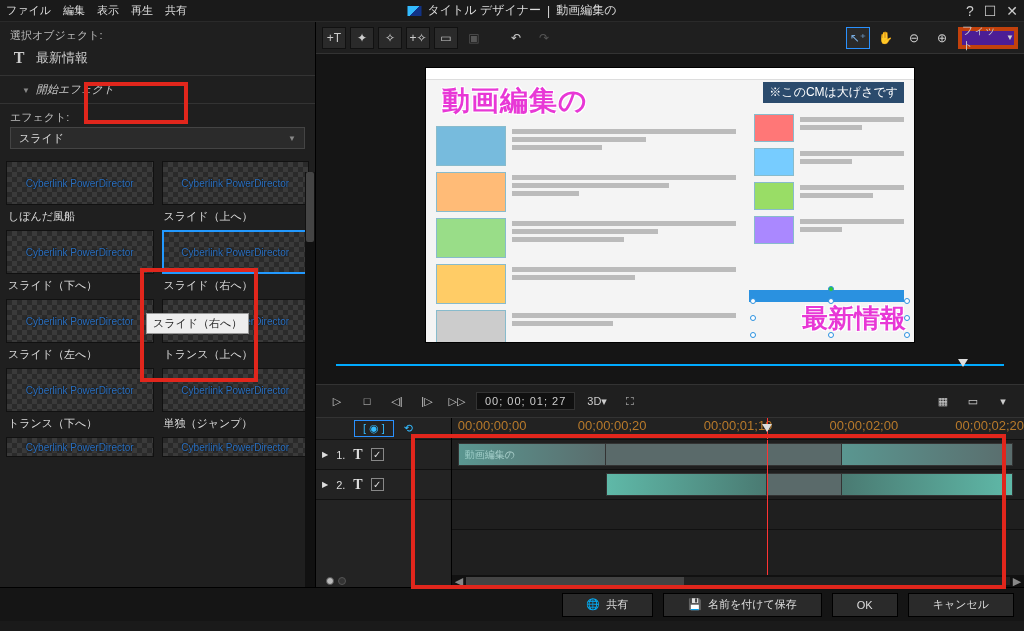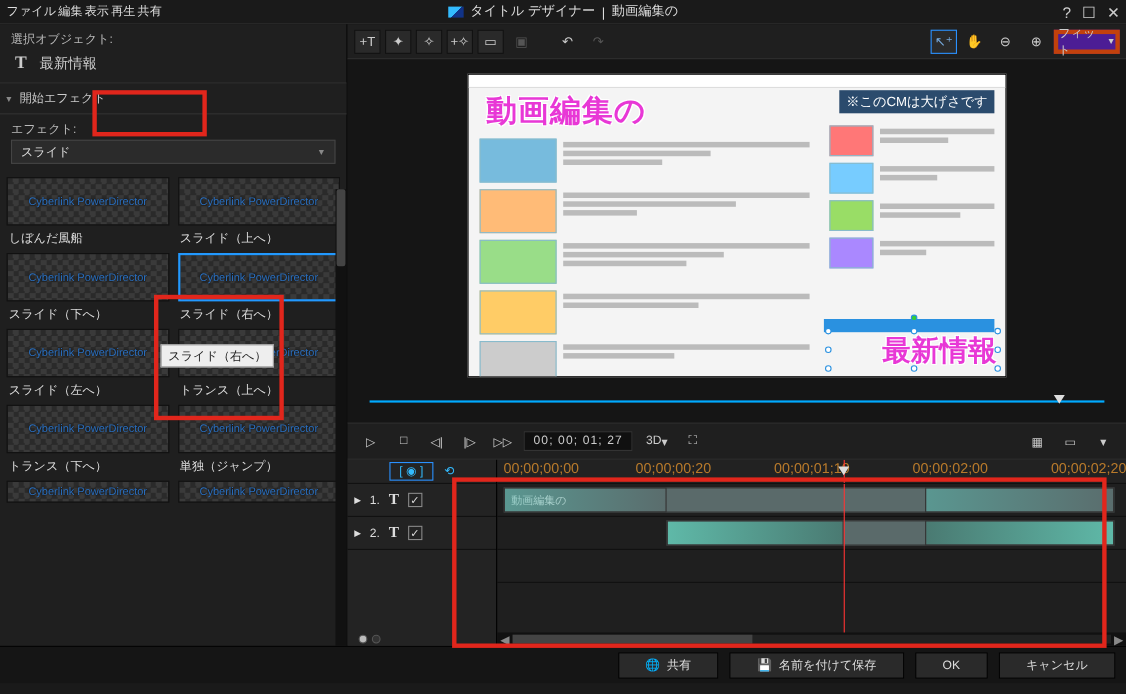--- a/index.html
+++ b/index.html
@@ -1,38 +1,38 @@
 <!DOCTYPE html>
 <html><head>
 <meta charset="utf-8">
 <style>
 * { margin: 0; padding: 0; box-sizing: border-box; font-family: "Segoe UI", Meiryo, sans-serif; }
 body { background: #1a1a1a; color: #ccc; font-size: 11px; width: 1024px; height: 631px; overflow: hidden; position: relative; }
 
 
 .titlebar { height: 22px; background: #1a1a1a; display: flex; align-items: center; padding: 0 6px; border-bottom: 1px solid #2a2a2a; }
-.menu { display: flex; gap: 2px; color: #ddd; }
+.menu { display: flex; gap: 12px; color: #ddd; }
 .menu span { cursor: pointer; }
 .title-center { position: absolute; left: 50%; transform: translateX(-50%); display: flex; align-items: center; gap: 6px; color: #ddd; font-size: 12px; }
 .logo { width: 14px; height: 10px; background: linear-gradient(135deg,#3bf 50%,#138 50%); }
 .title-right { margin-left: auto; display: flex; gap: 10px; color: #ccc; font-size: 14px; }
 
 
 .main { display: flex; height: 565px; }
 .left { width: 316px; background: #1f1f1f; border-right: 1px solid #000; display: flex; flex-direction: column; }
 .right { flex: 1; background: #1a1a1a; display: flex; flex-direction: column; position: relative; }
 
 
 .sel-label { padding: 6px 10px 2px; color: #bbb; }
 .obj-row { display: flex; align-items: center; gap: 8px; padding: 4px 10px 8px; border-bottom: 1px solid #333; }
 .obj-T { font: bold 16px serif; width: 18px; text-align: center; }
 .tabs { display: flex; height: 30px; background: #181818; border-bottom: 1px solid #333; }
 .tab { flex: 1; display: flex; align-items: center; justify-content: center; color: #aaa; cursor: pointer; background: #232323; border-right: 1px solid #111; }
 .tab.active { background: #2b2b2b; color: #7ad; }
-.accordion { padding: 6px 4px; background: #1f1f1f; border-bottom: 1px solid #333; cursor: pointer; }
+.accordion { padding: 6px 22px; background: #1f1f1f; border-bottom: 1px solid #333; cursor: pointer; font-style: italic; }
 .accordion::before { content: "▼"; font-size: 8px; margin-right: 6px; color: #888; }
 .fx-label { padding: 6px 10px 2px; color: #bbb; }
 .fx-select { margin: 0 10px 8px; height: 22px; background: #2b2b2b; border: 1px solid #444; display: flex; align-items: center; padding: 0 8px; justify-content: space-between; color: #ddd; cursor: pointer; }
 .fx-select::after { content: "▼"; font-size: 8px; color: #888; }
 .fx-grid { flex: 1; overflow: hidden; padding: 4px 6px; display: grid; grid-template-columns: 1fr 1fr; gap: 6px 8px; align-content: start; position: relative; }
 .fx-item { display: flex; flex-direction: column; gap: 4px; cursor: pointer; }
 .fx-thumb { height: 44px; background: repeating-conic-gradient(#3a3a3a 0 25%, #2a2a2a 0 50%) 0 0/10px 10px; border: 1px solid #111; display: flex; align-items: center; justify-content: center; text-align: center; }
 .fx-thumb.sel { border: 2px solid #29f; }
 .fx-watermark { color: #2a6fbf; font-size: 10px; line-height: 1.1; text-shadow: 0 0 2px #000; }
 .fx-caption { color: #ddd; font-size: 11px; text-align: left; padding-left: 2px; white-space: nowrap; overflow: hidden; text-overflow: ellipsis; }

